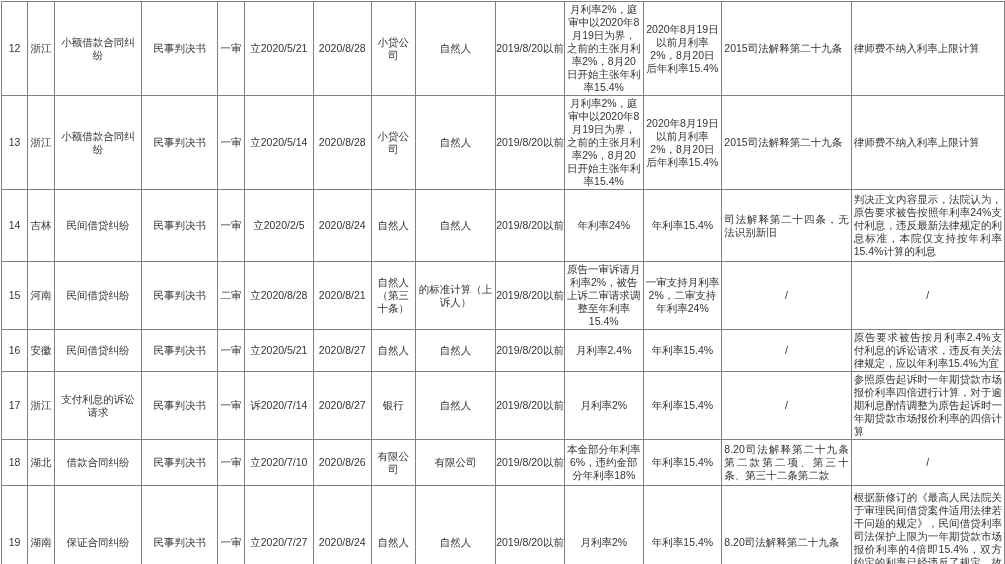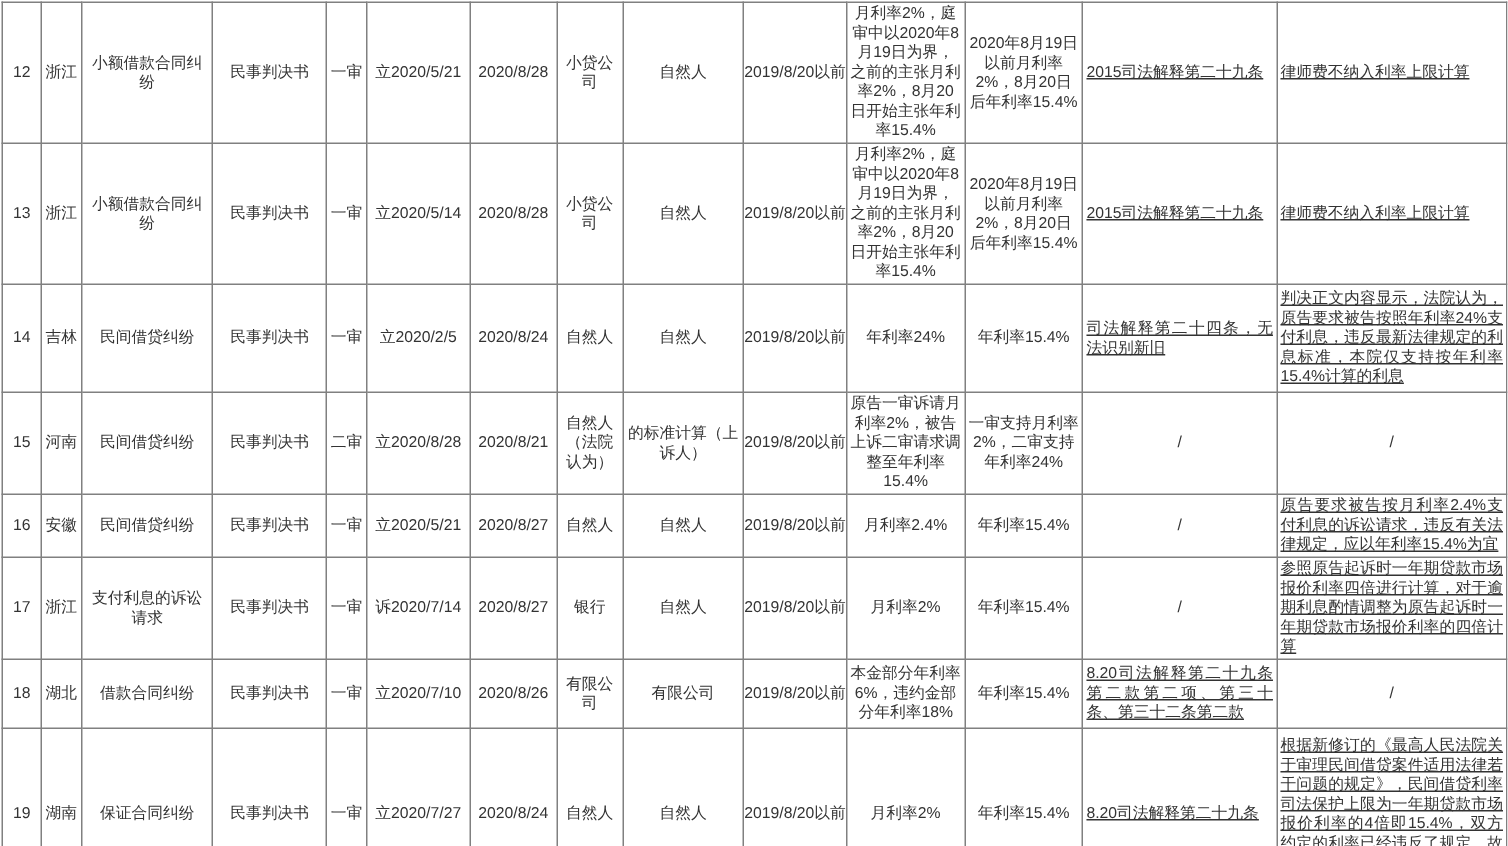--- a/index.html
+++ b/index.html
@@ -27,21 +27,20 @@
     color: #333333;
     text-align: center;
     vertical-align: middle;
     padding: 1px 2px;
     word-wrap: break-word;
     overflow: hidden;
   }
   table.cases td.align-left {
     text-align: justify;
     text-align-last: left;
-    text-decoration: underline;
   }
   table.cases td.center {
     text-align: center;
     text-align-last: center;
   }
   table.cases td.nowrap {
     white-space: nowrap;
     padding-left: 0;
     padding-right: 0;
   }
@@ -117,21 +116,21 @@
           <td class="align-left">判决正文内容显示，法院认为，原告要求被告按照年利率24%支付利息，违反最新法律规定的利息标准，本院仅支持按年利率15.4%计算的利息</td>
         </tr>
         <tr style="height: 58px;">
           <td>15</td>
           <td>河南</td>
           <td>民间借贷纠纷</td>
           <td>民事判决书</td>
           <td>二审</td>
           <td>立2020/8/28</td>
           <td class="nowrap">2020/8/21</td>
-          <td>自然人（法院认为）</td>
+          <td>自然人（第三十条）</td>
           <td>的标准计算（上诉人）</td>
           <td class="nowrap">2019/8/20以前</td>
           <td>原告一审诉请月利率2%，被告上诉二审请求调整至年利率15.4%</td>
           <td>一审支持月利率2%，二审支持年利率24%</td>
           <td class="center">/</td>
           <td class="center">/</td>
         </tr>
         <tr style="height: 40px;">
           <td>16</td>
           <td>安徽</td>

